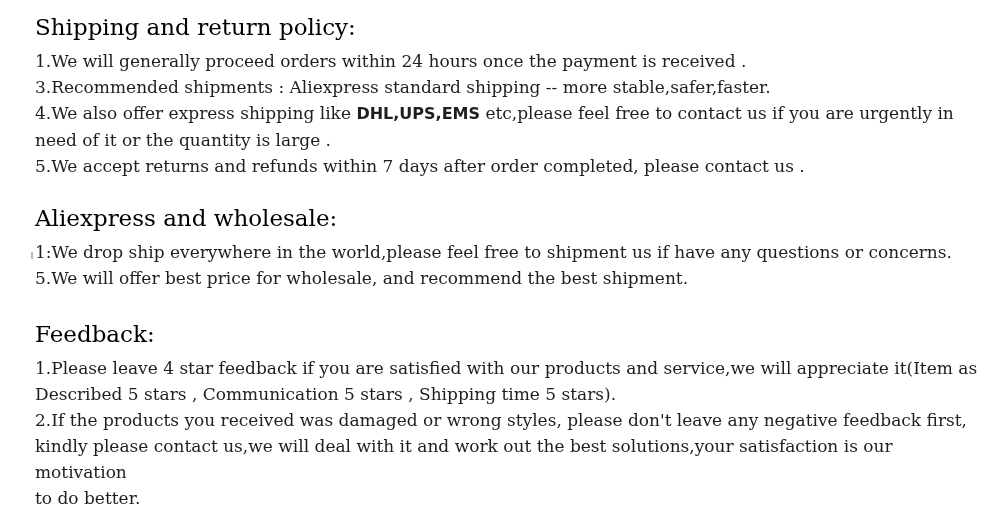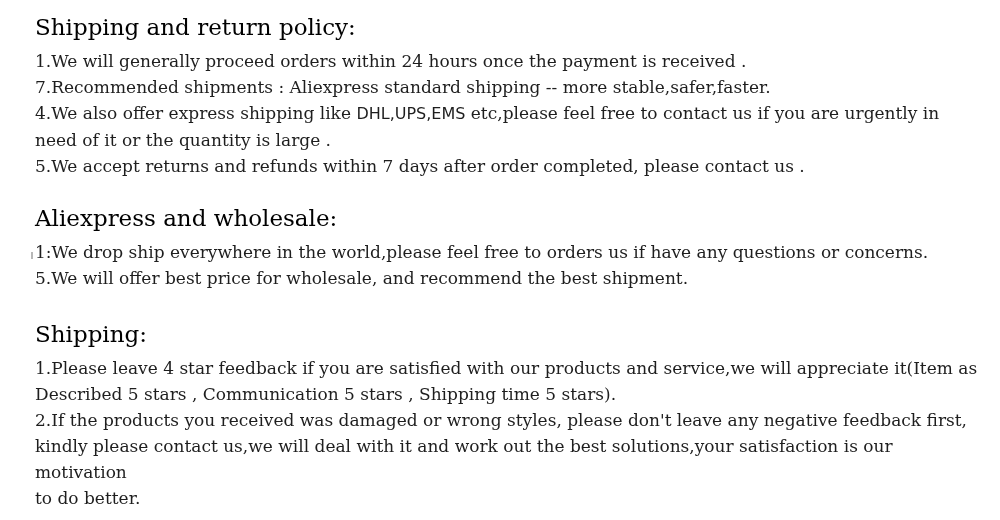--- a/index.html
+++ b/index.html
@@ -31,55 +31,55 @@
     margin: 0;
     font-size: 17px;
     line-height: 26px;
     white-space: pre-wrap;
     color: #1e1e1e;
   }
   .sec-dropshipping { margin-top: 24px; }
   .sec-feedback { margin-top: 28px; }
   .carriers-bold {
     font-family: "DejaVu Sans", "Liberation Sans", sans-serif;
-    font-weight: 400;
+    font-weight: 700;
     font-size: 16px;
   }
   .stray-mark {
     position: absolute;
     left: 31px;
     top: 252px;
     width: 2px;
     height: 7px;
     background: #9a9a9a;
     opacity: 0.7;
   }
 </style>
 </head>
 <body>
 
 <div class="doc">
 
   <section class="sec sec-shipping">
     <h2 class="sec-heading">Shipping and return policy:</h2>
     <p class="line">1.We will generally proceed orders within 24 hours once the payment is received .</p>
-    <p class="line">7.Recommended shipments : Aliexpress standard shipping -- more stable,safer,faster.</p>
+    <p class="line">3.Recommended shipments : Aliexpress standard shipping -- more stable,safer,faster.</p>
     <p class="line"><span>4.We also offer express shipping like </span><span class="carriers-bold">DHL,UPS,EMS</span><span> etc,please feel free to contact us if you are urgently in</span></p>
     <p class="line">need of it or the quantity is large .</p>
     <p class="line">5.We accept returns and refunds within 7 days after order completed, please contact us .</p>
   </section>
 
   <section class="sec sec-dropshipping">
     <h2 class="sec-heading">Aliexpress and wholesale:</h2>
-    <p class="line">1:We drop ship everywhere in the world,please feel free to orders us if have any questions or concerns.</p>
+    <p class="line">1:We drop ship everywhere in the world,please feel free to shipment us if have any questions or concerns.</p>
     <p class="line">5.We will offer best price for wholesale, and recommend the best shipment.</p>
   </section>
 
   <section class="sec sec-feedback">
-    <h2 class="sec-heading">Shipping:</h2>
+    <h2 class="sec-heading">Feedback:</h2>
     <p class="line">1.Please leave 4 star feedback if you are satisfied with our products and service,we will appreciate it(Item as</p>
     <p class="line">Described 5 stars , Communication 5 stars , Shipping time 5 stars).</p>
     <p class="line">2.If the products you received was damaged or wrong styles, please don't leave any negative feedback first,</p>
     <p class="line">kindly please contact us,we will deal with it and work out the best solutions,your satisfaction is our motivation</p>
     <p class="line">to do better.</p>
   </section>
 
 </div>
 
 <span class="stray-mark"></span>

